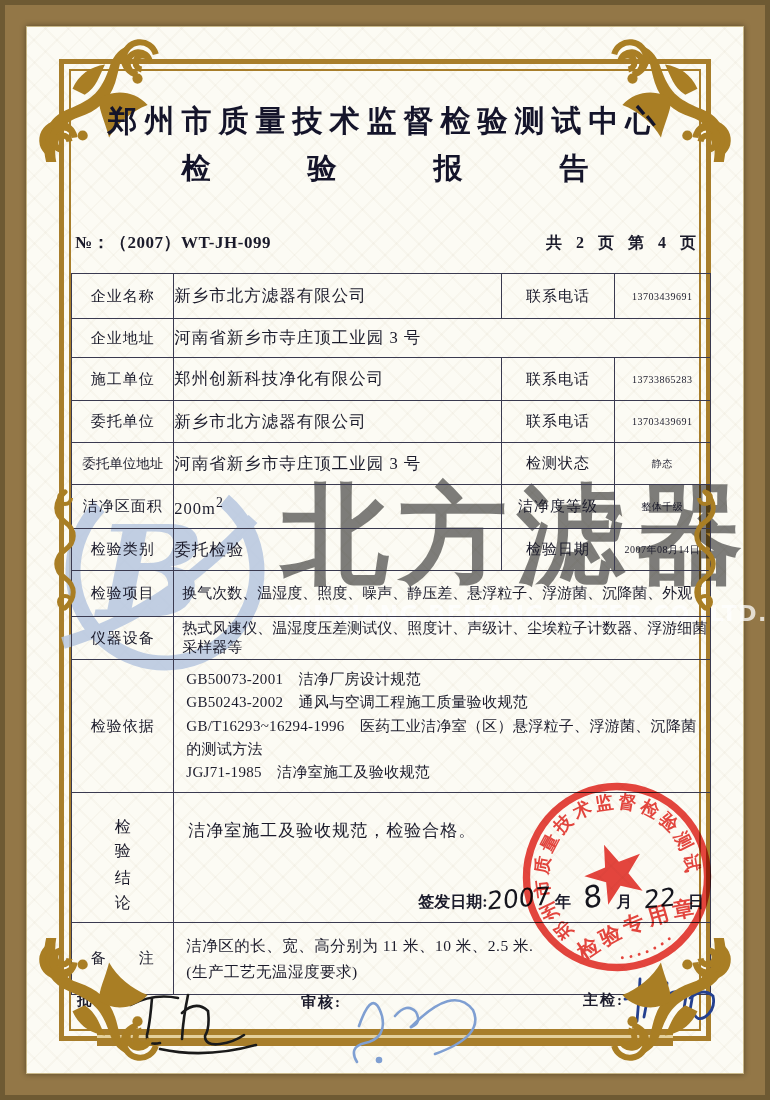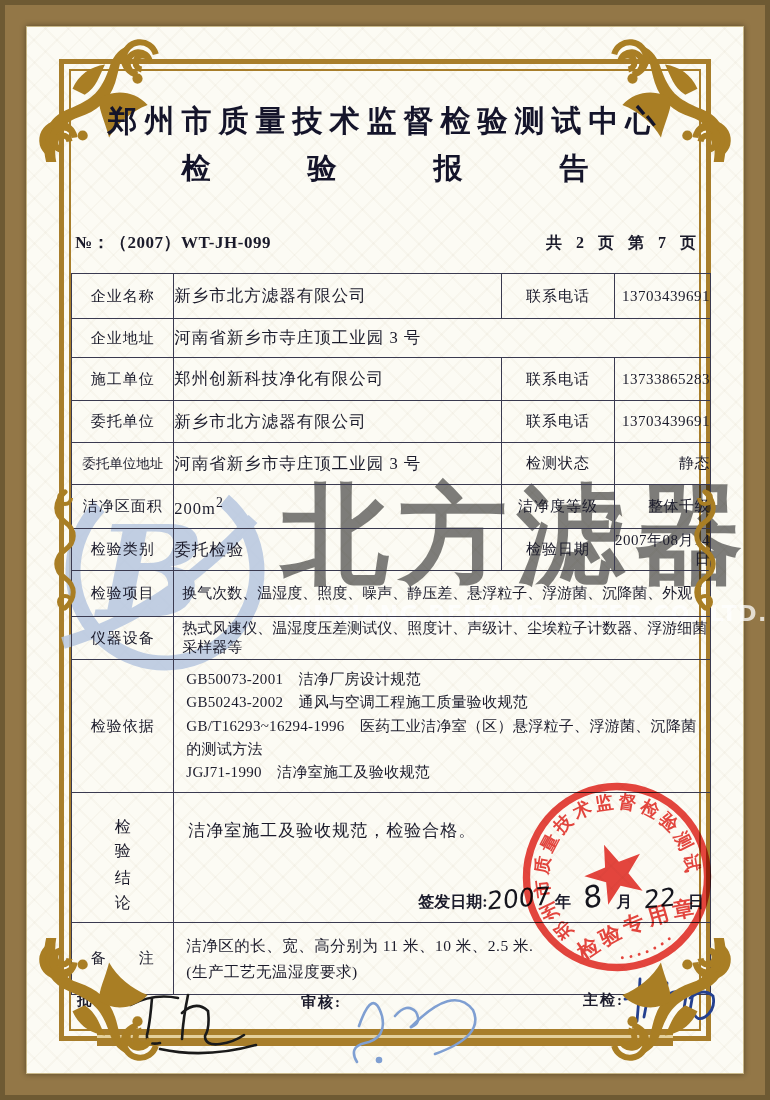--- a/index.html
+++ b/index.html
@@ -43,21 +43,21 @@
      white-space:nowrap;}
   .wm-logo{position:absolute;left:40px;top:456px;width:242px;height:222px;z-index:2;opacity:.85;}
 
   
   table.info{position:absolute;left:66px;top:268px;width:640px;border-collapse:collapse;
      table-layout:fixed;z-index:4;background:transparent;}
   table.info td{border:1.6px solid #3a3a50;padding:0;vertical-align:middle;}
   td.tl{text-align:center;font-size:15px;letter-spacing:1px;}
   td.tl.sm{font-size:13.5px;letter-spacing:0;}
   td.tv{padding-left:11px;font-size:16.5px;letter-spacing:1px;}
-  td.tv2{text-align:right;font-size:15px;letter-spacing:.5px;}
+  td.tv2{text-align:center;font-size:10px;letter-spacing:.5px;}
   tr.r1{height:45px;} tr.r2{height:39px;} tr.r3{height:43px;} tr.r4{height:42px;}
   tr.r5{height:42px;} tr.r6{height:44px;} tr.r7{height:42px;} tr.r8{height:46px;}
   tr.r9{height:43px;} tr.r10{height:120px;} tr.r11{height:130px;} tr.r12{height:72px;}
   tr.r8 td.tv,tr.r9 td.tv{font-size:15px;letter-spacing:0;padding-left:8px;}
   .basis{padding:8px 10px 8px 12px !important;vertical-align:top !important;}
   .basis div{font-size:15px;line-height:1.55;letter-spacing:.3px;}
   td.concl-label{text-align:center;}
   .vertical{writing-mode:vertical-lr;letter-spacing:1.6em;font-size:16px;margin:auto;
      display:inline-block;line-height:1;}
   td.concl{position:relative;vertical-align:top !important;}
@@ -140,21 +140,21 @@
       <circle cx="120" cy="110" r="92" stroke-width="15" stroke-dasharray="440 138" transform="rotate(-50 120 110)"></circle>
       <path d="M18,182 Q120,152 208,58" stroke-width="12"></path>
     </g>
     <text x="52" y="156" font-size="128" font-style="italic" font-weight="bold" fill="#b7c7e0" font-family="DejaVu Serif, serif">B</text>
   </svg>
 
   <div class="org-name">郑州市质量技术监督检验测试中心</div>
   <div class="report-title">检　验　报　告</div>
   <div class="no-line">
     <span class="report-no">№：（2007）WT-JH-099</span>
-    <span class="pagination">共 2 页 第 7 页</span>
+    <span class="pagination">共 2 页 第 4 页</span>
   </div>
 
   <table class="info">
     <colgroup>
         <col style="width:102px">
         <col style="width:327px">
         <col style="width:112px">
         <col style="width:96px">
       </colgroup>
     <tbody>
@@ -205,21 +205,21 @@
     <tr class="r9">
       <td class="tl">仪器设备</td>
       <td class="tv" colspan="3">热式风速仪、温湿度压差测试仪、照度计、声级计、尘埃粒子计数器、浮游细菌采样器等</td>
     </tr>
     <tr class="r10">
       <td class="tl">检验依据</td>
       <td class="basis" colspan="3">
         <div>GB50073-2001　洁净厂房设计规范</div>
         <div>GB50243-2002　通风与空调工程施工质量验收规范</div>
         <div>GB/T16293~16294-1996　医药工业洁净室（区）悬浮粒子、浮游菌、沉降菌的测试方法</div>
-        <div>JGJ71-1990　洁净室施工及验收规范</div>
+        <div>JGJ71-1985　洁净室施工及验收规范</div>
       </td>
     </tr>
     <tr class="r11">
       <td class="concl-label">
         <span class="vertical">检验结论</span>
       </td>
       <td class="concl" colspan="3">
         <div class="concl-text">洁净室施工及验收规范，检验合格。</div>
         <div class="issue-line">
           <span>签发日期:</span>

